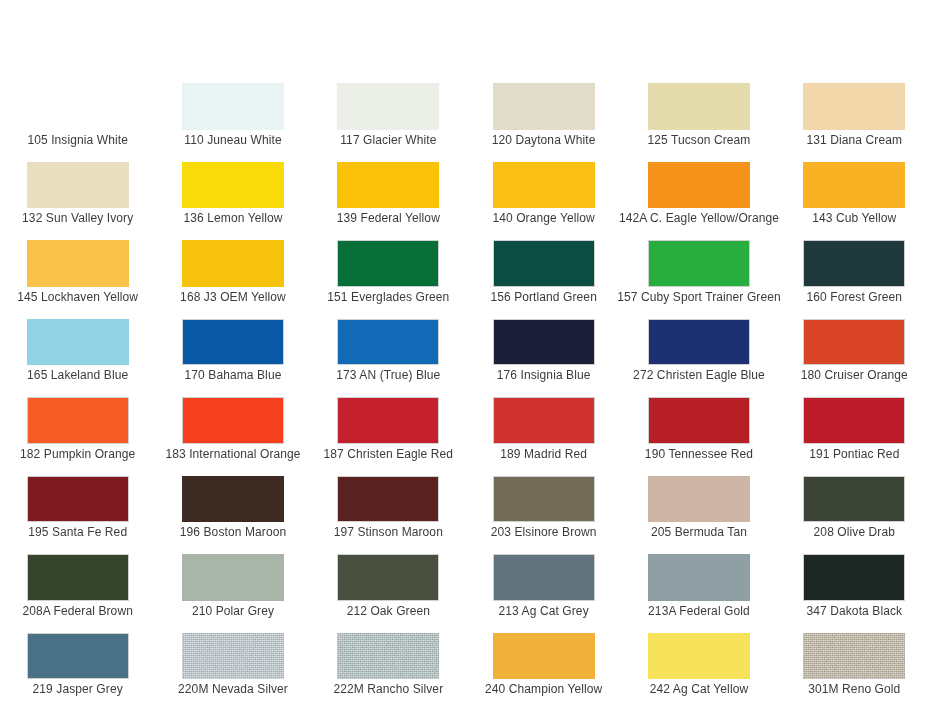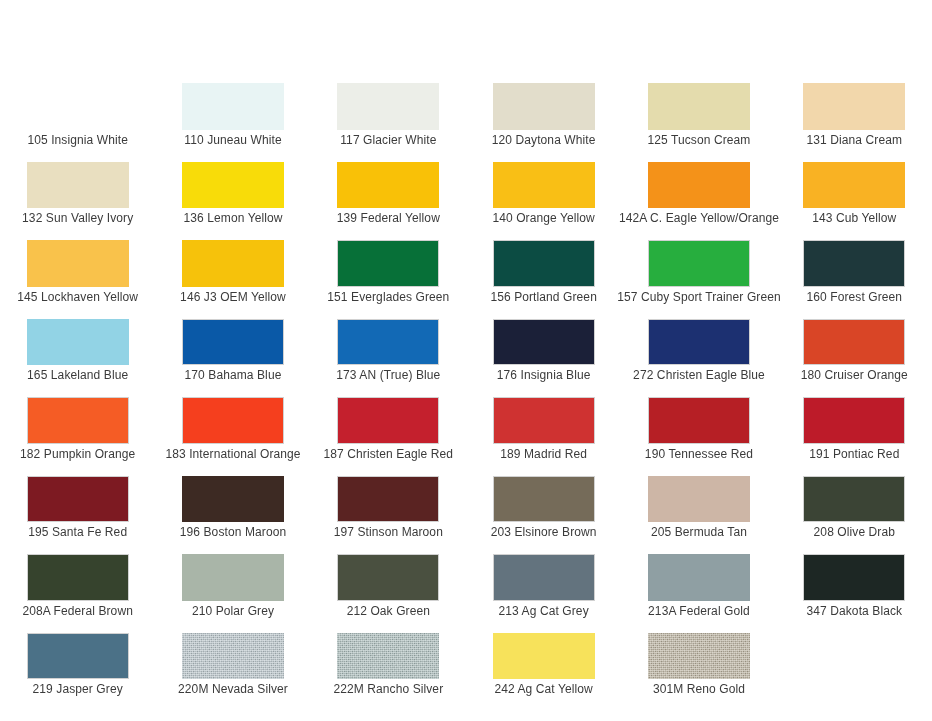--- a/index.html
+++ b/index.html
@@ -133,21 +133,21 @@
       <div class="swatch-cell">
         <div class="swatch-chip" style="background-color: rgb(249, 178, 35);"></div>
         <div class="swatch-label">143 Cub Yellow</div>
       </div>
       <div class="swatch-cell">
         <div class="swatch-chip" style="background-color: rgb(249, 194, 75);"></div>
         <div class="swatch-label">145 Lockhaven Yellow</div>
       </div>
       <div class="swatch-cell">
         <div class="swatch-chip" style="background-color: rgb(246, 194, 11);"></div>
-        <div class="swatch-label">146 J3 OEM Yellow</div>
+        <div class="swatch-label">168 J3 OEM Yellow</div>
       </div>
       <div class="swatch-cell">
         <div class="swatch-chip bordered" style="background-color: rgb(7, 112, 56);"></div>
         <div class="swatch-label">151 Everglades Green</div>
       </div>
       <div class="swatch-cell">
         <div class="swatch-chip bordered" style="background-color: rgb(12, 76, 67);"></div>
         <div class="swatch-label">156 Portland Green</div>
       </div>
       <div class="swatch-cell">
@@ -258,20 +258,24 @@
         <div class="swatch-chip bordered" style="background-color: rgb(75, 113, 135);"></div>
         <div class="swatch-label">219 Jasper Grey</div>
       </div>
       <div class="swatch-cell">
         <div class="swatch-chip metallic" style="background-color: rgb(183, 196, 202);"></div>
         <div class="swatch-label">220M Nevada Silver</div>
       </div>
       <div class="swatch-cell">
         <div class="swatch-chip metallic" style="background-color: rgb(169, 188, 187);"></div>
         <div class="swatch-label">222M Rancho Silver</div>
+      </div>
+      <div class="swatch-cell">
+        <div class="swatch-chip" style="background-color: rgb(240, 176, 58);"></div>
+        <div class="swatch-label">240 Champion Yellow</div>
       </div>
       <div class="swatch-cell">
         <div class="swatch-chip" style="background-color: rgb(247, 226, 91);"></div>
         <div class="swatch-label">242 Ag Cat Yellow</div>
       </div>
       <div class="swatch-cell">
         <div class="swatch-chip metallic" style="background-color: rgb(185, 176, 156);"></div>
         <div class="swatch-label">301M Reno Gold</div>
       </div>
     </div>

